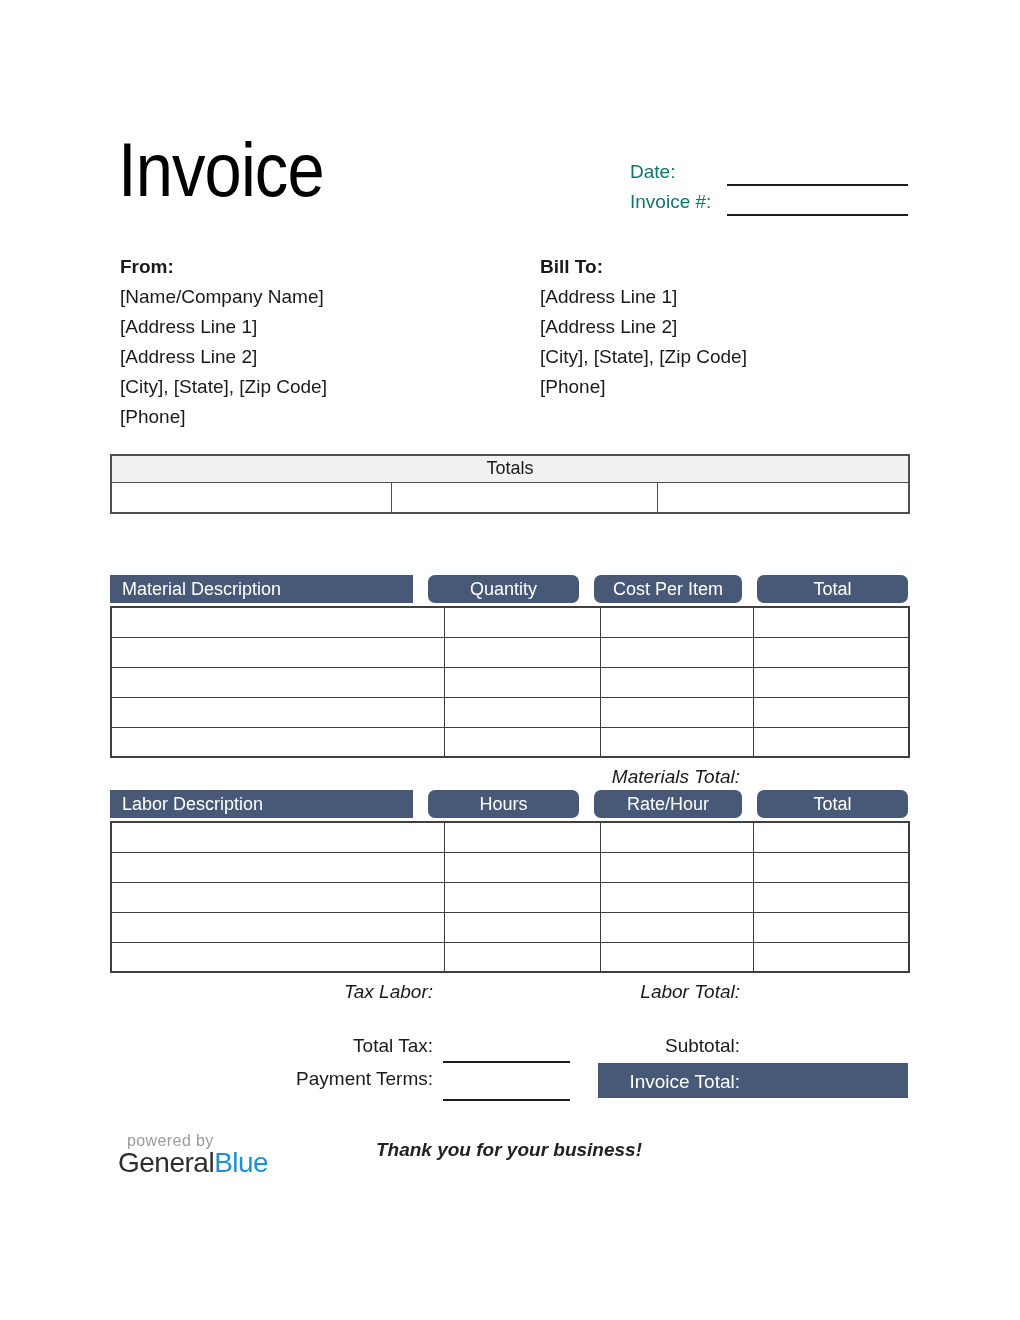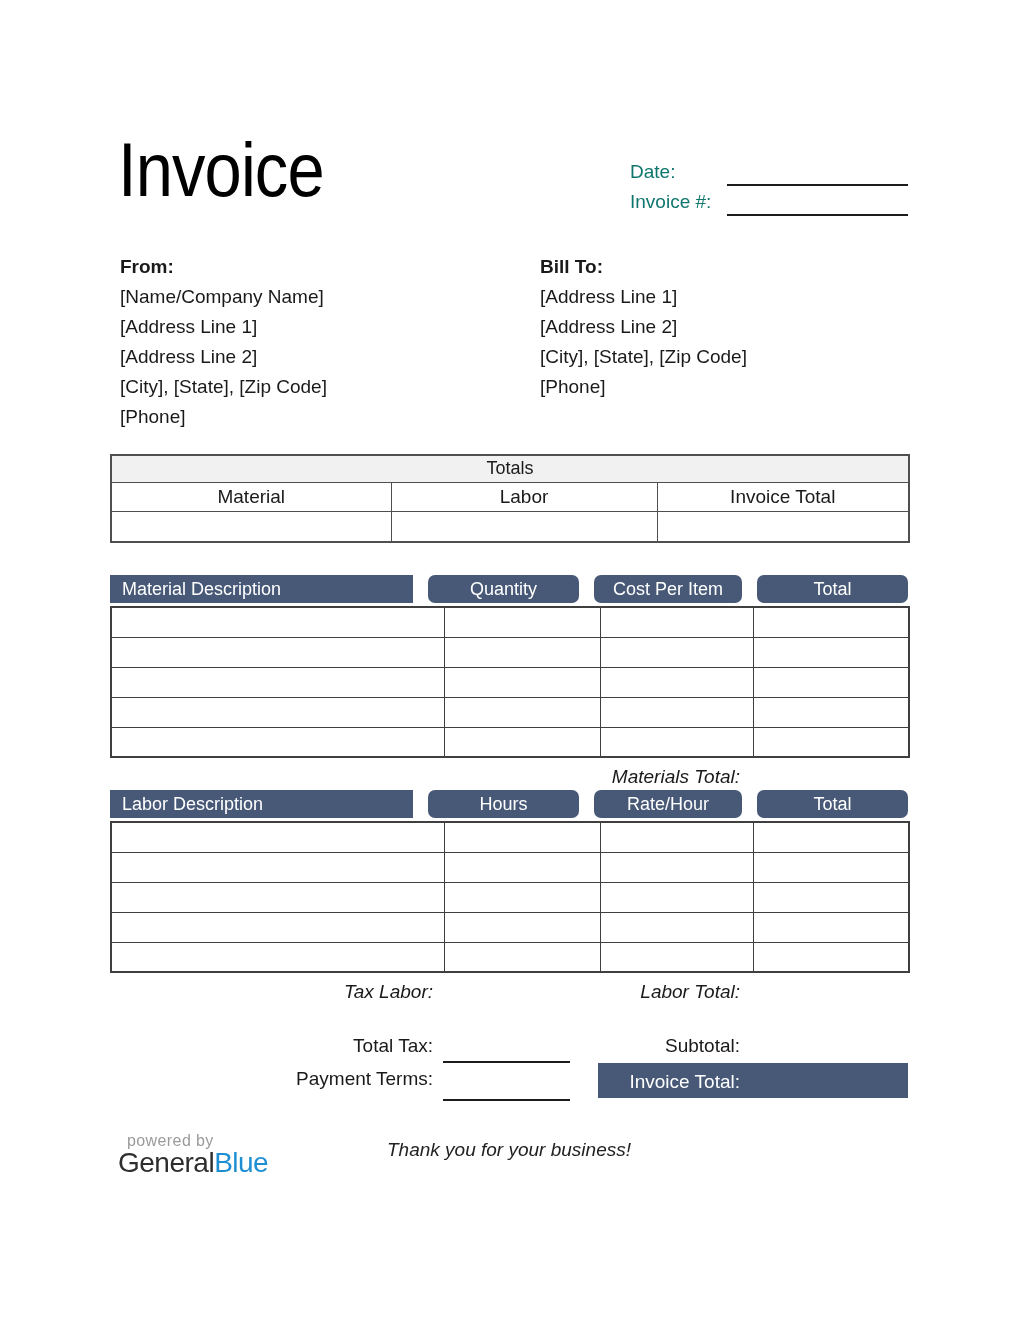--- a/index.html
+++ b/index.html
@@ -77,21 +77,21 @@
              background:var(--header-blue); }
   .inv-total-label { top:1071px; color:#fff; z-index:2; }
   
   .powered { position:absolute; left:127px; top:1132px; font-size:16px;
              color:#9B9B9B; letter-spacing:0.4px; }
   .brand { position:absolute; left:118px; top:1147px; font-size:28px;
            letter-spacing:-0.5px; white-space:nowrap; }
   .brand .b1 { color:#2E2E2E; }
   .brand .b2 { color:var(--brand-blue); }
   .thanks { position:absolute; left:110px; top:1139px; width:798px;
-            text-align:center; font-style:italic; font-size:19px; color:#222; }
+            text-align:center; font-style:italic; font-size:19px; color:#222;font-weight:bold; }
 </style>
 </head>
 <body>
 
 <div class="page">
 
   <div class="title">Invoice</div>
 
   <span class="meta-label lbl-date">Date:</span>
   <div class="fill-line line-date"></div>
@@ -118,25 +118,20 @@
   <table class="t-tot">
     <colgroup>
         <col style="width:280px">
         <col style="width:266px">
         <col style="width:252px">
       </colgroup>
     <tbody>
         <tr class="tot-head">
       <td colspan="3">Totals</td>
     </tr>
-    <tr class="tot-cols">
-      <td>Material</td>
-      <td>Labor</td>
-      <td>Invoice Total</td>
-    </tr>
     <tr class="tot-vals">
       <td></td>
       <td></td>
       <td></td>
     </tr>
   </tbody>
     </table>
 
   <div class="grid-head mat-head">
     <div class="hcell hc-desc">Material Description</div>

